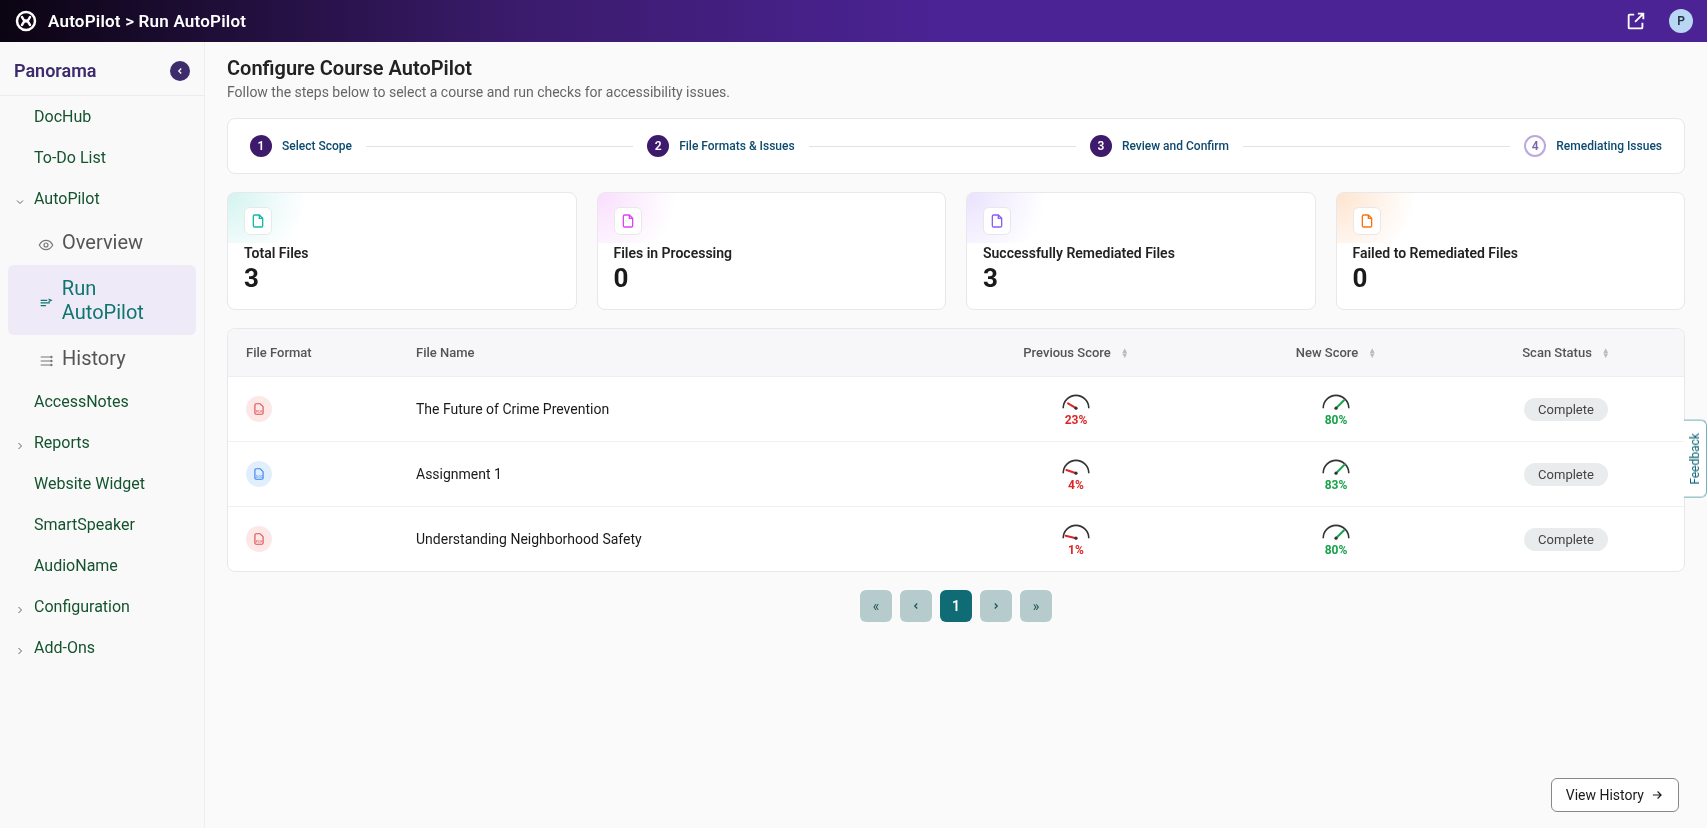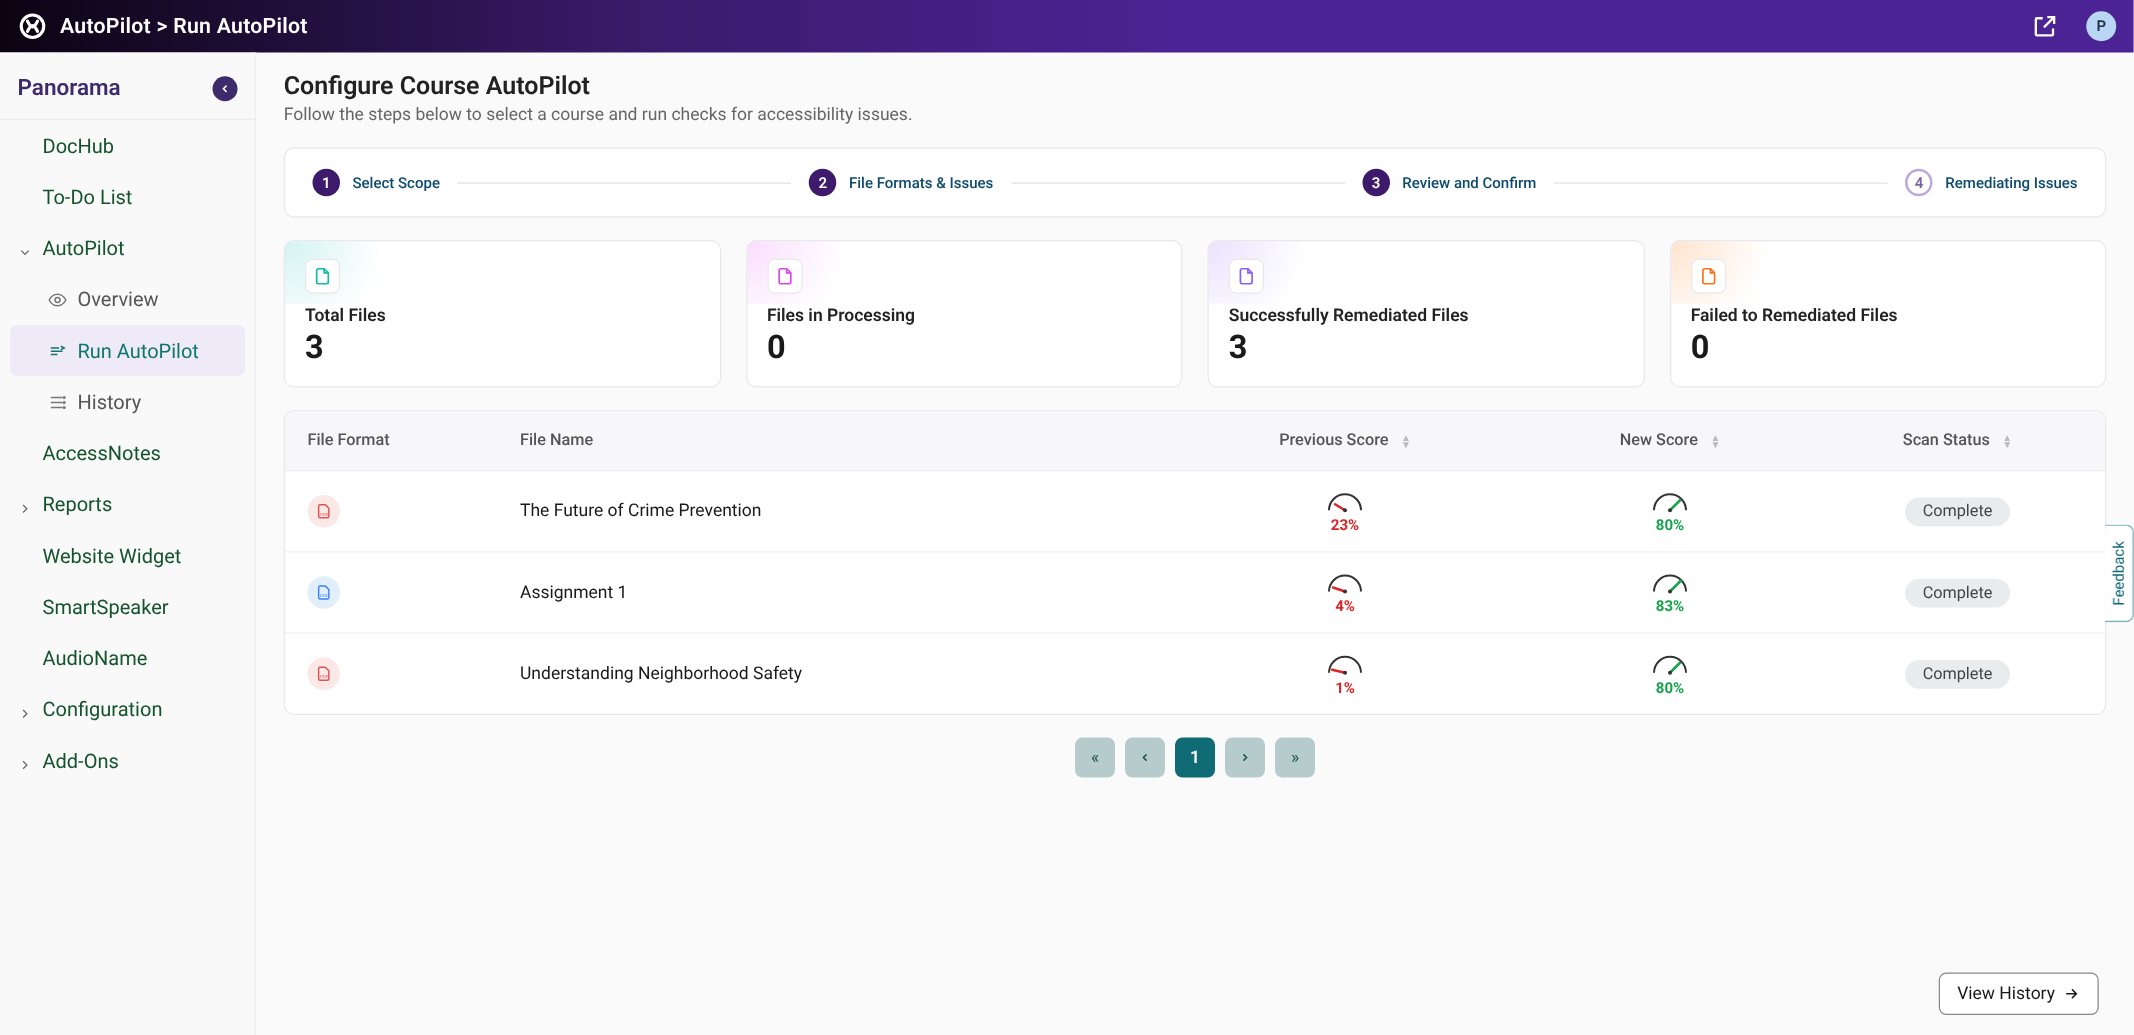--- a/index.html
+++ b/index.html
@@ -18,21 +18,21 @@
 .sidebar { width: 205px; background: #f9f9fa; border-right: 1px solid #eee; padding-top: 12px; }
 .main { flex: 1; overflow: auto; padding: 14px 22px 30px 22px; position: relative; }
 
 
 .side-header { display: flex; align-items: center; justify-content: space-between; padding: 6px 14px 14px 14px; border-bottom: 1px solid #ececec; }
 .side-header .ptitle { font-size: 18px; font-weight: 600; color: #3d2b6b; }
 .side-header .backcirc { width: 20px; height: 20px; border-radius: 50%; background: #3d2b6b; display: flex; align-items: center; justify-content: center; color: #fff; font-size: 12px; }
 .navitem { display: flex; align-items: center; gap: 8px; padding: 11px 14px 11px 28px; color: #14532d; font-size: 15px; cursor: pointer; }
 .navitem.top { padding-left: 14px; font-size: 16px; }
 .navitem .chev { width: 12px; height: 12px; color: #666; }
-.navitem.indent { padding-left: 38px; font-size: 16px; color: #555; }
+.navitem.indent { padding-left: 38px; font-size: 20px; color: #555; }
 .navitem .nicon { width: 16px; height: 16px; color: #777; }
 .navitem.active { background: #efeaf7; border-radius: 6px; margin: 0 8px; padding-left: 30px; }
 .navitem.active span { color: #0f766e; }
 
 
 .ph-title { font-size: 20px; font-weight: 600; color: #222; }
 .ph-sub { font-size: 14px; color: #666; margin-top: 4px; }
 
 
 .stepper { margin-top: 18px; background: #fff; border: 1px solid #e8e8ea; border-radius: 8px; padding: 16px 22px; display: flex; align-items: center; }

